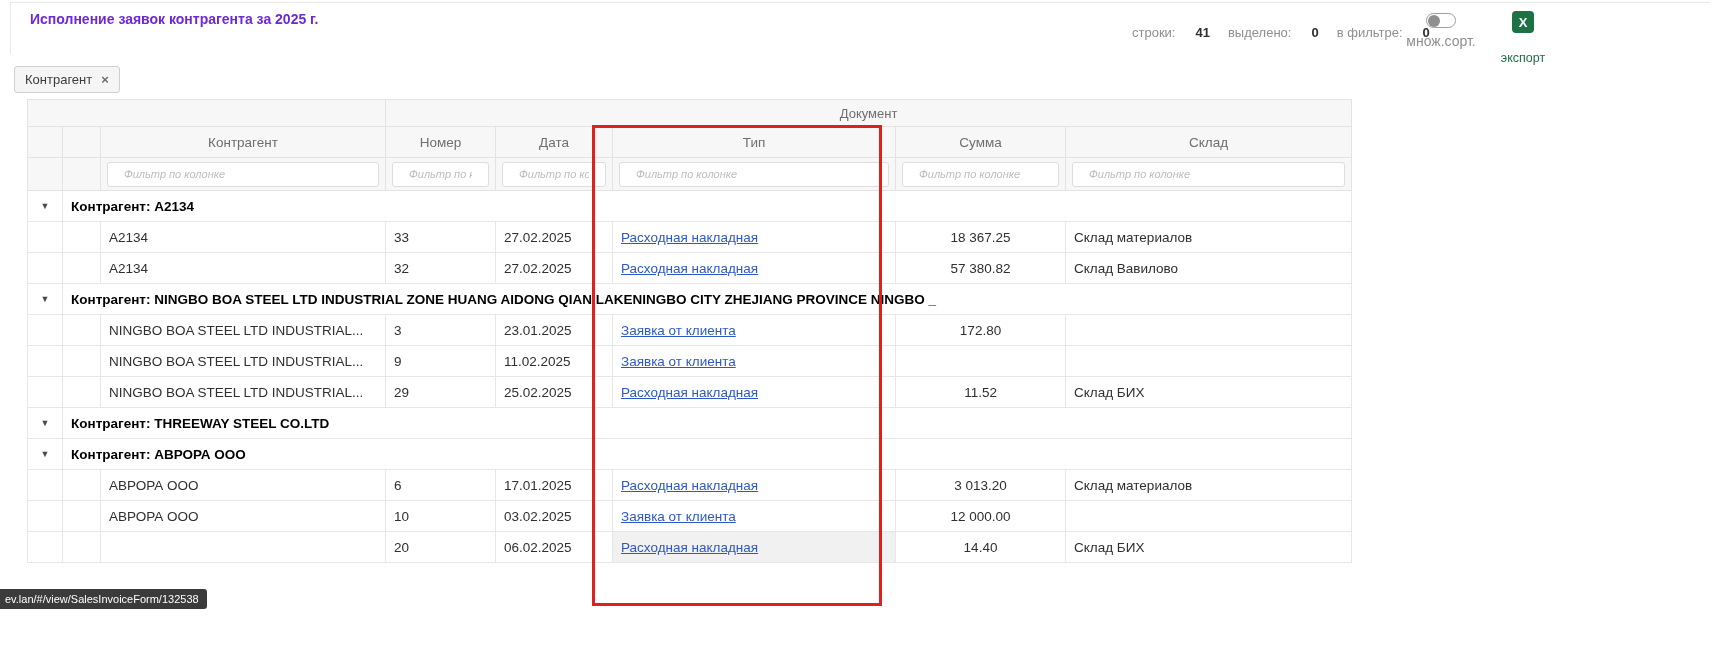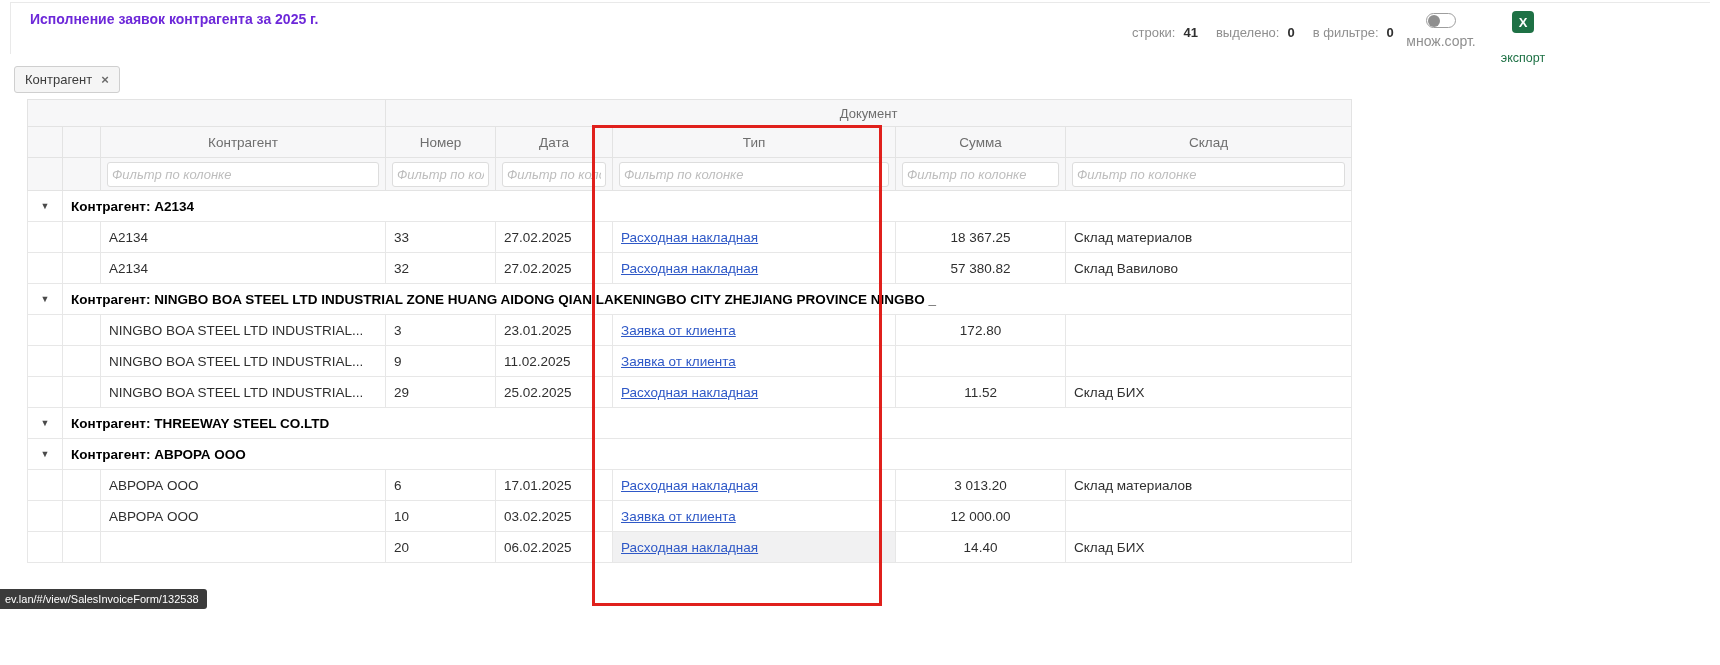--- a/index.html
+++ b/index.html
@@ -18,21 +18,21 @@
   .page-title {
     position: absolute; left: 30px; top: 11px;
     font-size: 14px; font-weight: 700; color: #6d28d9;
   }
 
   .stats {
     position: absolute; left: 1132px; top: 25px;
     display: flex; gap: 18px; align-items: center;
     font-size: 13px; color: #8f8f8f; white-space: nowrap;
   }
-  .stats b { color: #2f2f2f; font-weight: 700; margin-left: 8px; }
+  .stats b { color: #2f2f2f; font-weight: 700; margin-left: 20px; }
 
   .multisort { position: absolute; left: 1404px; top: 13px; width: 74px; text-align: center; }
   .toggle {
     width: 30px; height: 15px; border: 1px solid #9e9e9e; border-radius: 9px;
     background: #ffffff; position: relative; margin: 0 auto; cursor: pointer;
   }
   .toggle .knob {
     width: 12px; height: 12px; border-radius: 50%; background: #8f8f8f;
     position: absolute; left: 1px; top: 0.5px;
   }
@@ -58,22 +58,22 @@
   table { border-collapse: collapse; table-layout: fixed; width: 1324px; font-size: 13.5px; color: #2f2f2f; }
   thead th {
     background: #f7f7f8; font-weight: 400; color: #6e6e6e;
     border: 1px solid #e3e3e3; text-align: center; padding: 0 6px;
   }
   tr.doc-row th { height: 27px; font-size: 13px; }
   tr.label-row th { height: 31px; cursor: pointer; }
   tr.filter-row th { height: 33px; }
   .filter-row input {
     width: 100%; height: 25px; border: 1px solid #dddddd; border-radius: 3px;
-    background: #fff; padding: 0 4px; font-family: "Liberation Sans", sans-serif;
-    font-size: 13px; color: #333; outline: none;
+    background: #fff; padding: 0 16px; font-family: "Liberation Sans", sans-serif;
+    font-size: 11px; color: #333; outline: none;
   }
   .filter-row input::placeholder { color: #bdbdbd; font-style: italic; text-overflow: ellipsis; }
 
   tbody td {
     border: 1px solid #e7e7e7; height: 31px; padding: 0 8px;
     background: #ffffff; white-space: nowrap; overflow: hidden; text-overflow: ellipsis;
   }
   tbody td.c-arrow { text-align: center; padding: 0; font-size: 9px; color: #4a4a4a; cursor: pointer; }
   tbody tr.group-row td.group-label { font-weight: 700; color: #000000; }
   tbody td.c-amount { text-align: center; }

